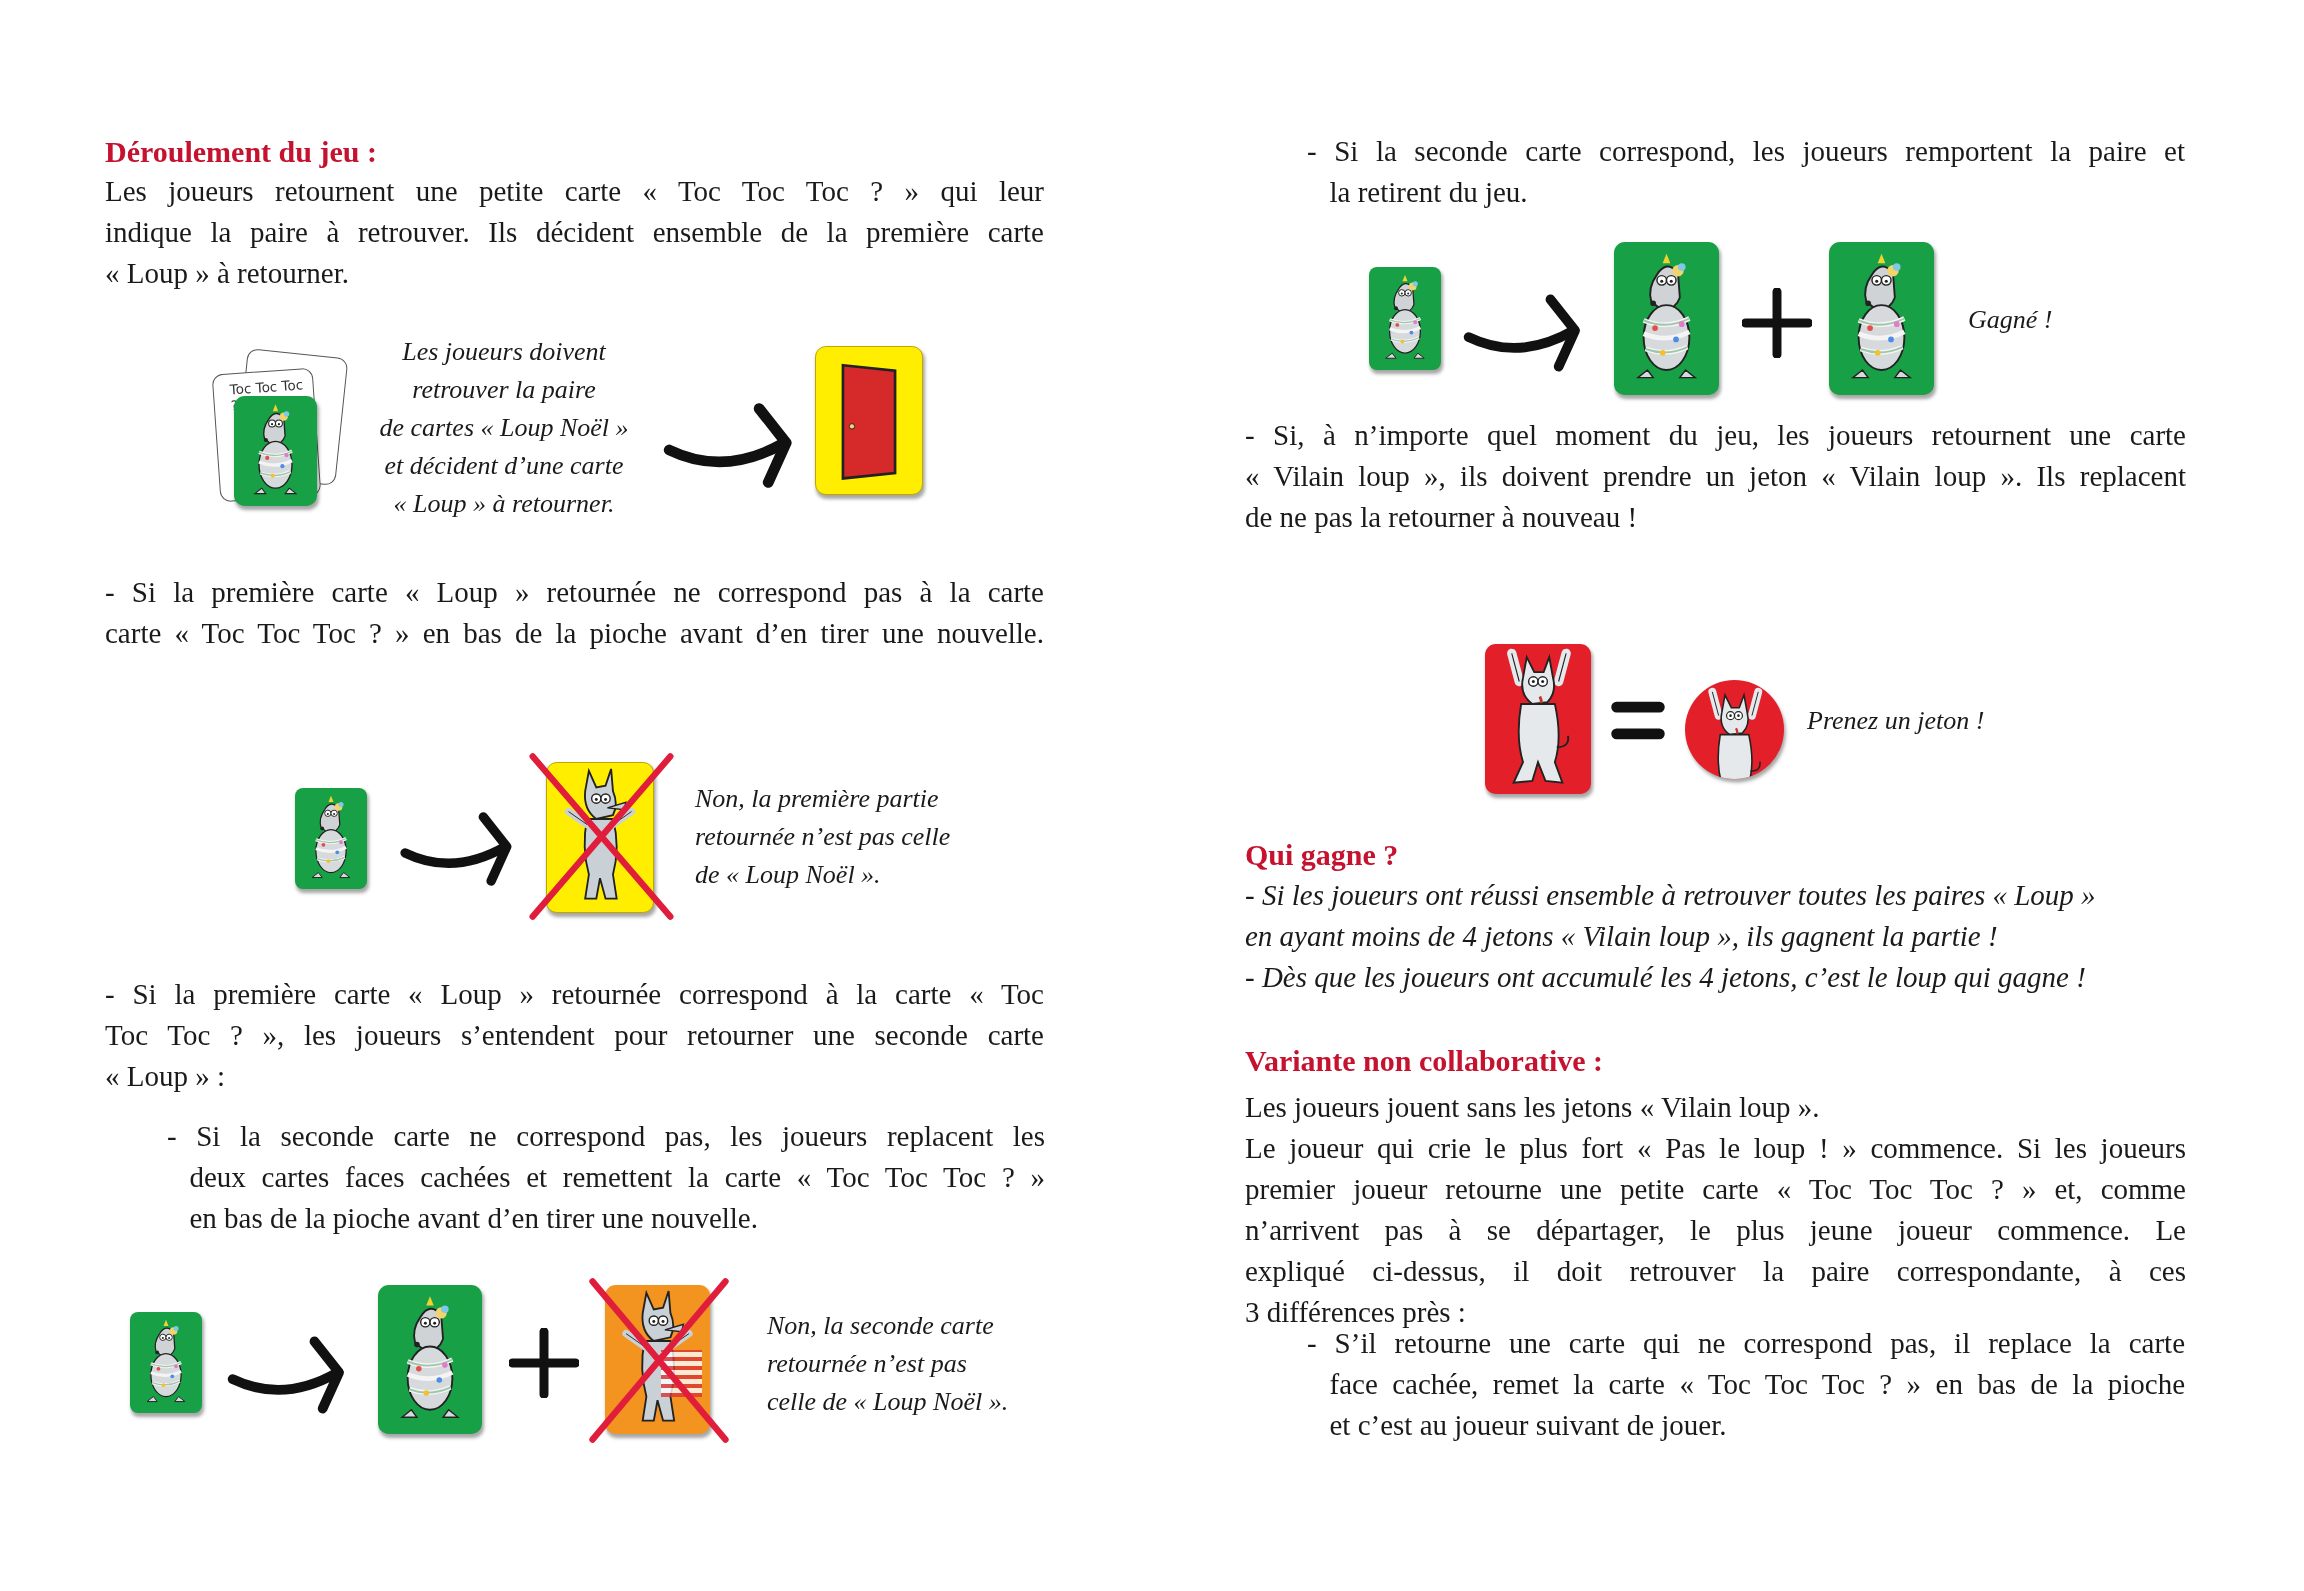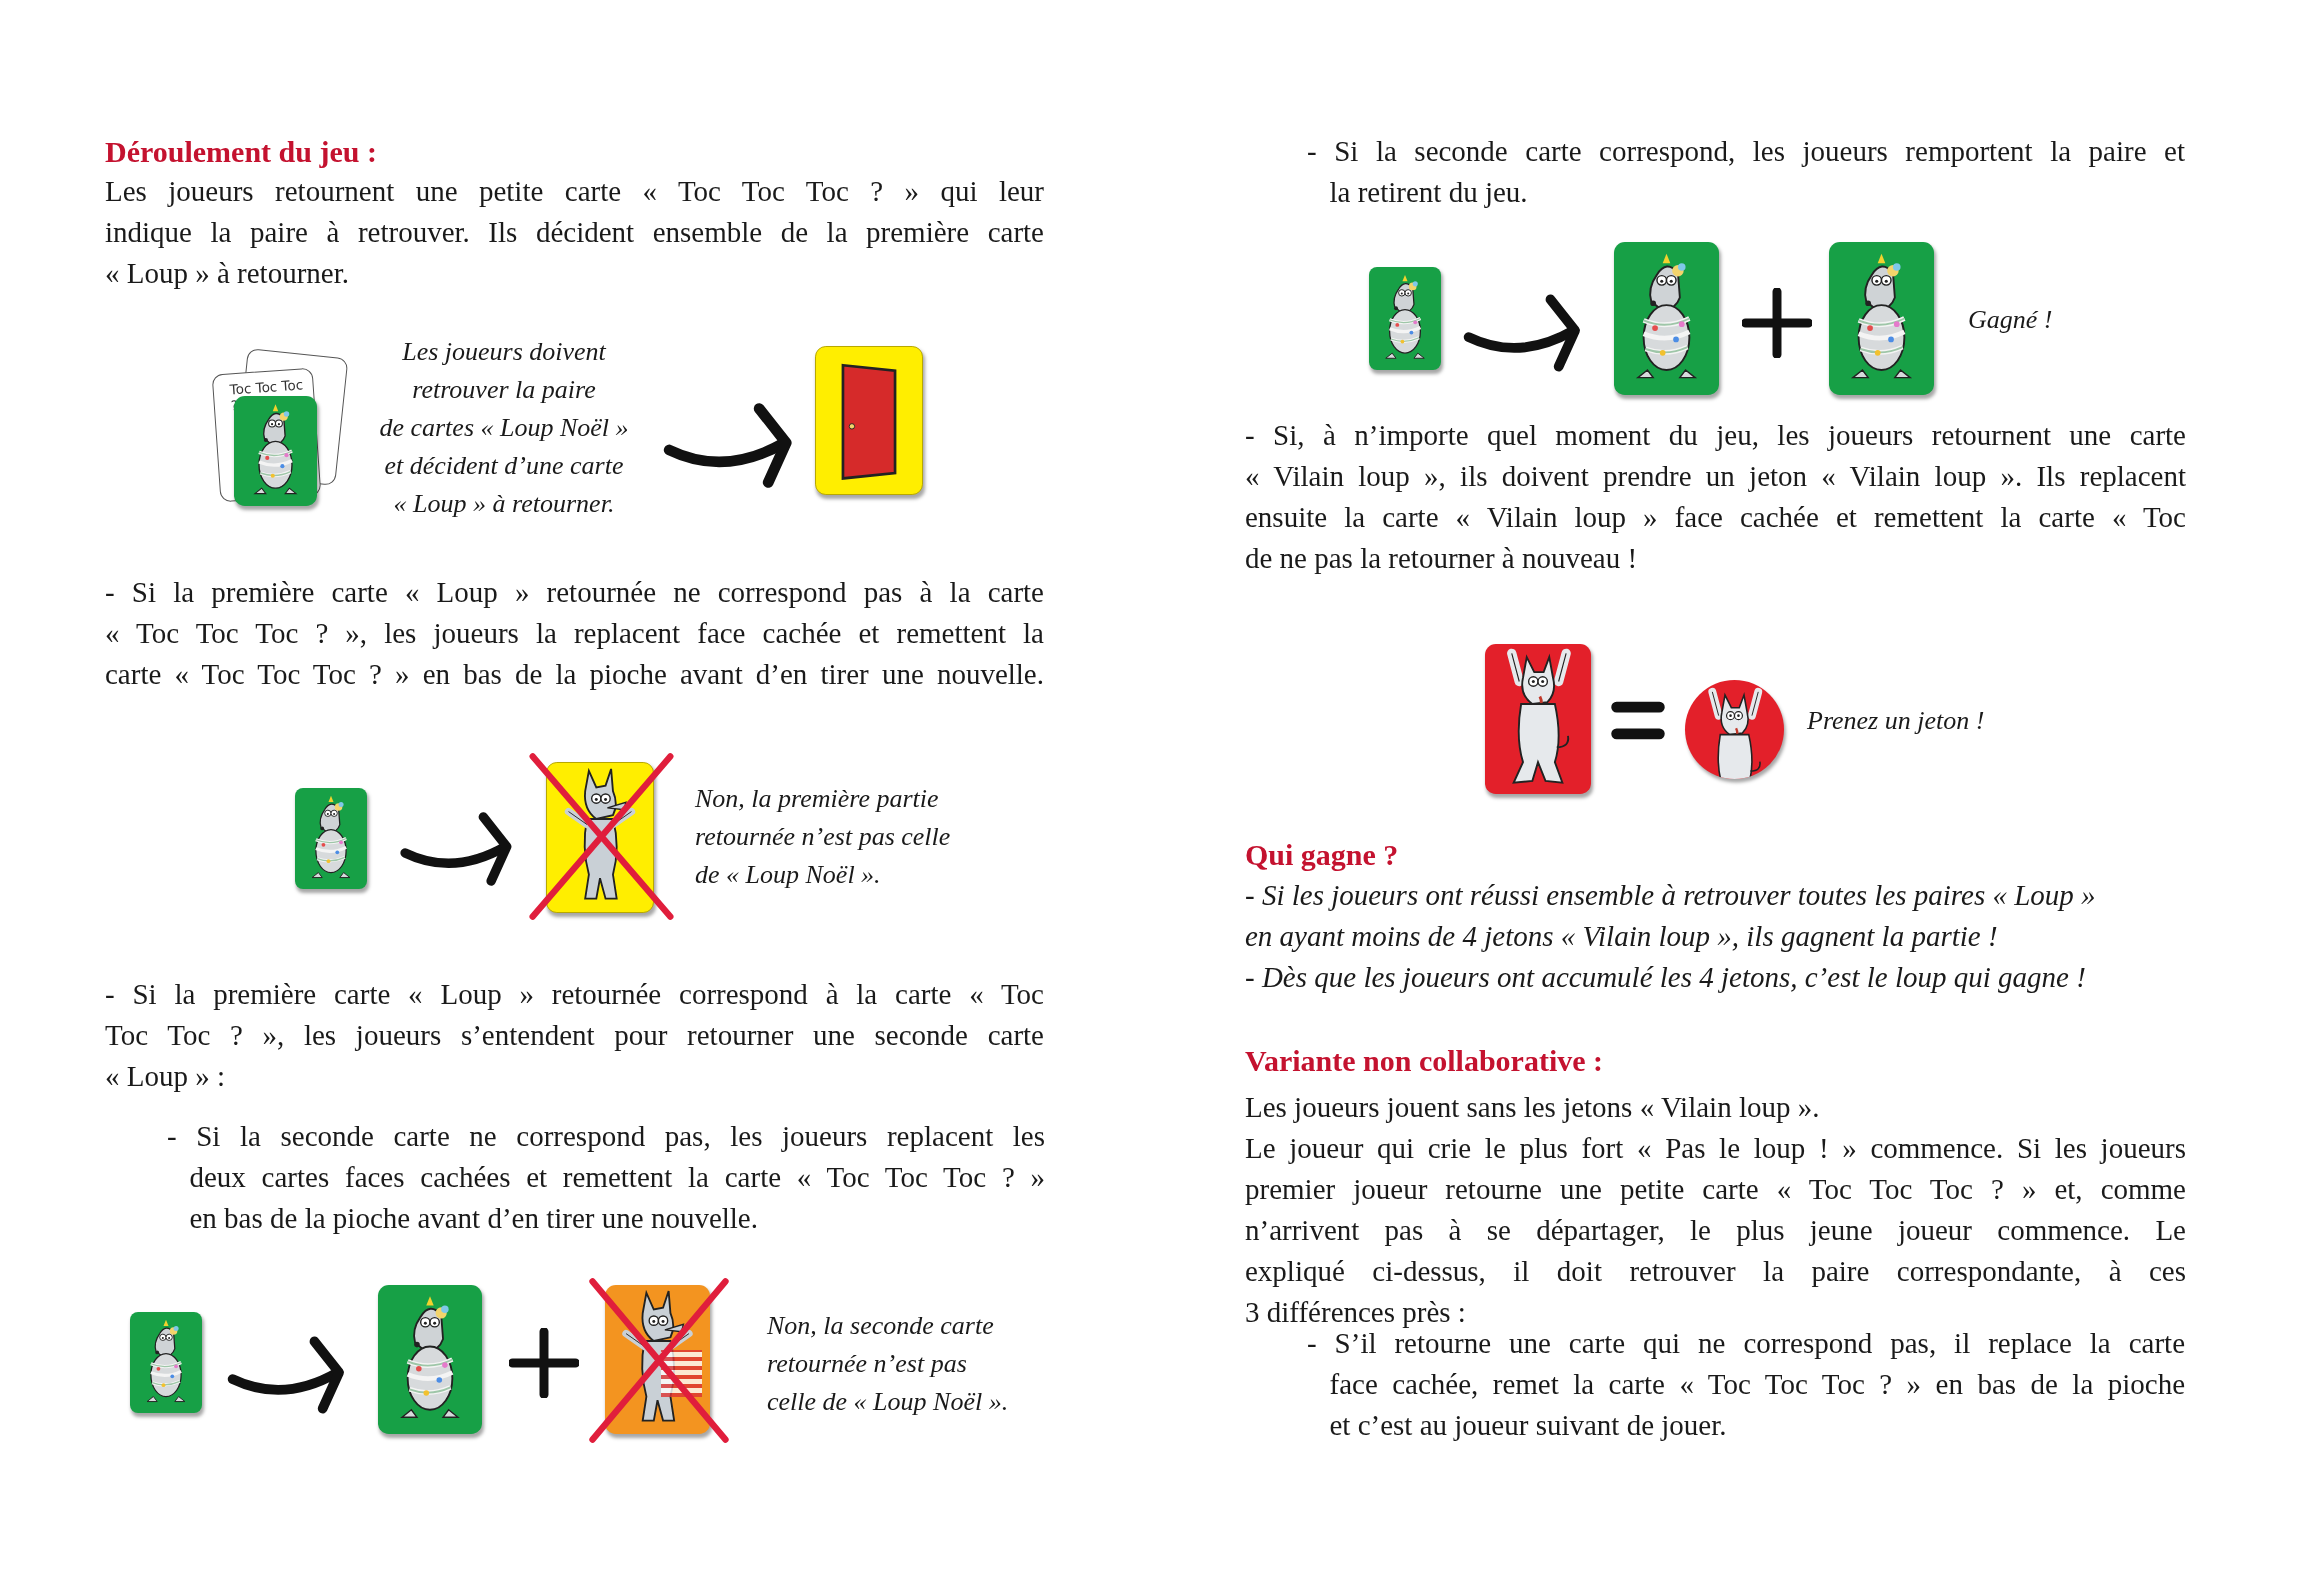--- a/index.html
+++ b/index.html
@@ -107,21 +107,20 @@
   <div class="card" style="left:815px; top:346px; width:106px; height:147px; background:#ffee00; border:0.9px solid #b8a800;">
     <svg viewBox="0 0 118 163">
         <path d="M30 20 L88 26 L88 140 L30 146 Z" fill="#d62a2a" stroke="#222" stroke-width="3"></path>
         <circle cx="40" cy="88" r="3" fill="#f3d46b" stroke="#222" stroke-width="1"></circle>
       </svg>
   </div>
 </div>
 
 <div class="abs para" style="left:105px; top:572px; width:939px;">
   <span class="ln">- Si la première carte « Loup » retournée ne correspond pas à la carte</span>
-  <span class="ln">« Toc Toc Toc ? », les joueurs la replacent face cachée et remettent la</span>
   <span class="ln">carte « Toc Toc Toc ? » en bas de la pioche avant d’en tirer une nouvelle.</span>
 </div>
 
 <div>
   <div class="card" style="left:295px; top:788px; width:72px; height:101px; background:#17a046; border-radius:8px;">
     <svg viewBox="0 0 80 112" width="72" height="101">
         <use href="#wolf-noel"></use>
       </svg>
   </div>
   <div class="abs arrow" style="left:392px; top:806px; width:131px; height:86px;">
@@ -230,21 +229,20 @@
     <svg viewBox="0 0 117 170" width="105" height="153">
         <use href="#wolf-noel"></use>
       </svg>
   </div>
   <div class="abs caption" style="left:1968px; top:301px;">Gagné !</div>
 </div>
 
 <div class="abs para" style="left:1245px; top:415px; width:941px;">
   <span class="ln">- Si, à n’importe quel moment du jeu, les joueurs retournent une carte</span>
   <span class="ln">« Vilain loup », ils doivent prendre un jeton « Vilain loup ». Ils replacent</span>
-  <span class="ln">ensuite la carte « Vilain loup » face cachée et remettent la carte « Toc</span>
   <span class="ln last">de ne pas la retourner à nouveau !</span>
 </div>
 
 <div>
   <div class="card" style="left:1485px; top:644px; width:106px; height:150px; background:#e3202a;">
     <svg viewBox="0 0 118 167" width="106" height="150">
         <use href="#wolf-arms-up"></use>
       </svg>
   </div>
   <div class="abs equals" style="left:1611px; top:700px; width:54px; height:41px;">

